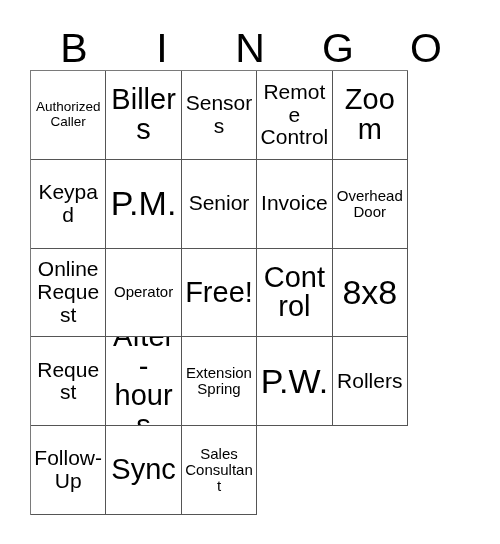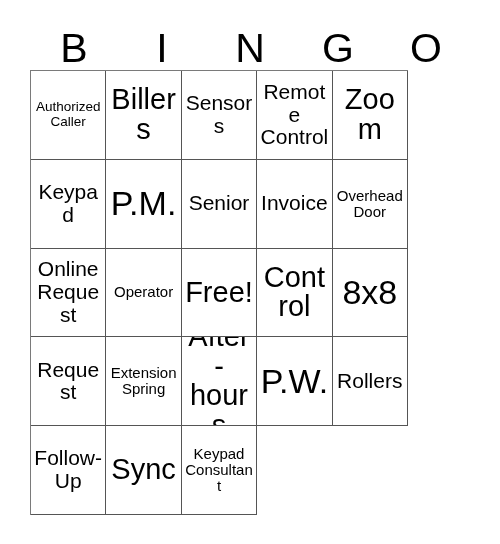--- a/index.html
+++ b/index.html
@@ -144,37 +144,37 @@
     <div class="cell fs-xl">
         <span class="cell-text">Control</span>
       </div>
 
     <div class="cell fs-xxl">
         <span class="cell-text">8x8</span>
       </div>
     <div class="cell fs-md">
         <span class="cell-text">Request</span>
       </div>
+    <div class="cell fs-xl">
+        <span class="cell-text">After-hours</span>
+      </div>
     <div class="cell fs-sm">
         <span class="cell-text">Extension Spring</span>
-      </div>
-    <div class="cell fs-xl">
-        <span class="cell-text">After-hours</span>
       </div>
 
     <div class="cell fs-xxl">
         <span class="cell-text">P.W.</span>
       </div>
     <div class="cell fs-md">
         <span class="cell-text">Rollers</span>
       </div>
     <div class="cell fs-md">
         <span class="cell-text">Follow-Up</span>
       </div>
     <div class="cell fs-xl">
         <span class="cell-text">Sync</span>
       </div>
     <div class="cell fs-sm">
-        <span class="cell-text">Keypad Consultant</span>
+        <span class="cell-text">Sales Consultant</span>
       </div>
 
   </div>
 </div>
 
 </body></html>

